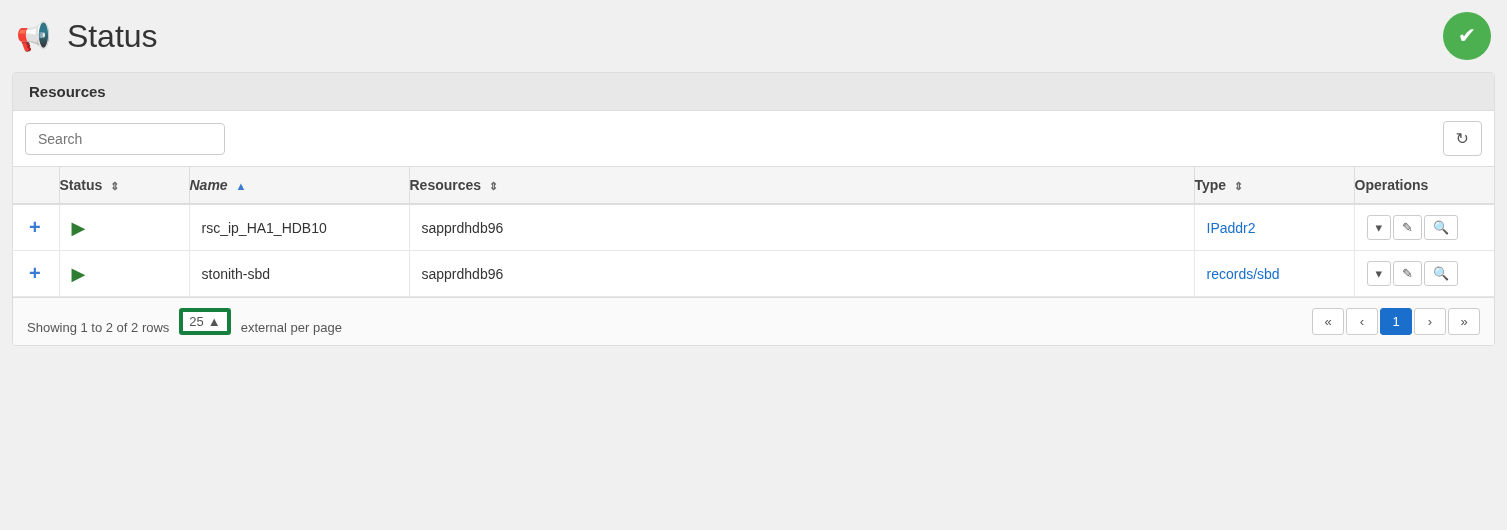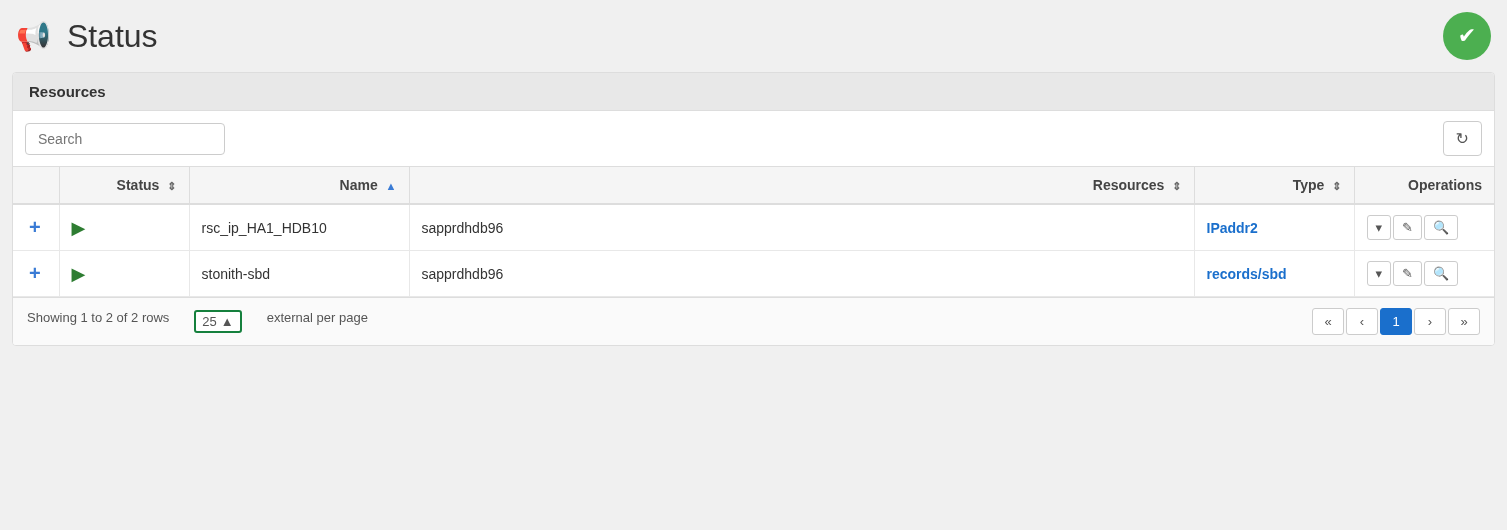--- a/index.html
+++ b/index.html
@@ -83,41 +83,41 @@
     table {
       width: 100%;
       border-collapse: collapse;
       font-size: 14px;
     }
     thead tr {
       background: #f5f5f5;
       border-bottom: 2px solid #ddd;
     }
     thead th {
-      padding: 10px 12px;
-      text-align: right;
+      padding: 10px 0;
+      text-align: left;
       font-weight: 600;
       color: #444;
       border-right: 1px solid #ddd;
       white-space: nowrap;
       user-select: none;
     }
     thead th:last-child { border-right: none; }
     thead th .sort-icon {
       display: inline-block;
       margin-left: 4px;
       color: #666;
       font-size: 11px;
     }
     thead th .sort-up {
       color: #3a7bd5;
     }
     .col-check { width: 46px; }
     .col-status { width: 130px; }
-    .col-name { width: 220px; }
+    .col-name { width: 220px; font-style: italic; }
     .col-location { }
     .col-type { width: 160px; }
     .col-ops { width: 140px; }
     tbody tr {
       border-bottom: 1px solid #e8e8e8;
     }
     tbody td {
       padding: 10px 12px;
       vertical-align: middle;
       border-right: 1px solid #e8e8e8;
@@ -133,21 +133,20 @@
       padding: 0 4px;
     }
     .play-icon {
       color: #2e7d32;
       font-size: 18px;
     }
     .type-link {
       color: #1a6fcc;
       text-decoration: none;
       cursor: pointer;
-      font-weight: bold;
     }
     .ops-group {
       display: flex;
       gap: 2px;
       align-items: center;
     }
     .op-btn {
       border: 1px solid #ccc;
       background: white;
       padding: 4px 8px;
@@ -161,28 +160,28 @@
       background: #fafafa;
       border-top: 1px solid #ddd;
       display: flex;
       align-items: center;
       justify-content: space-between;
       font-size: 13px;
       color: #555;
     }
     .footer-left {
       display: flex;
-      align-items: flex-start;
-      gap: 25px;
+      align-items: flex-end;
+      gap: 10px;
     }
     .per-page {
       display: inline-flex;
       align-items: center;
       gap: 4px;
-      border: 2px solid #15803d;
+      border: 4px solid #15803d;
       border-radius: 3px;
       padding: 2px 6px;
       background: white;
       cursor: pointer;
       font-size: 13px;
     }
     .pagination {
       display: flex;
       gap: 2px;
     }

